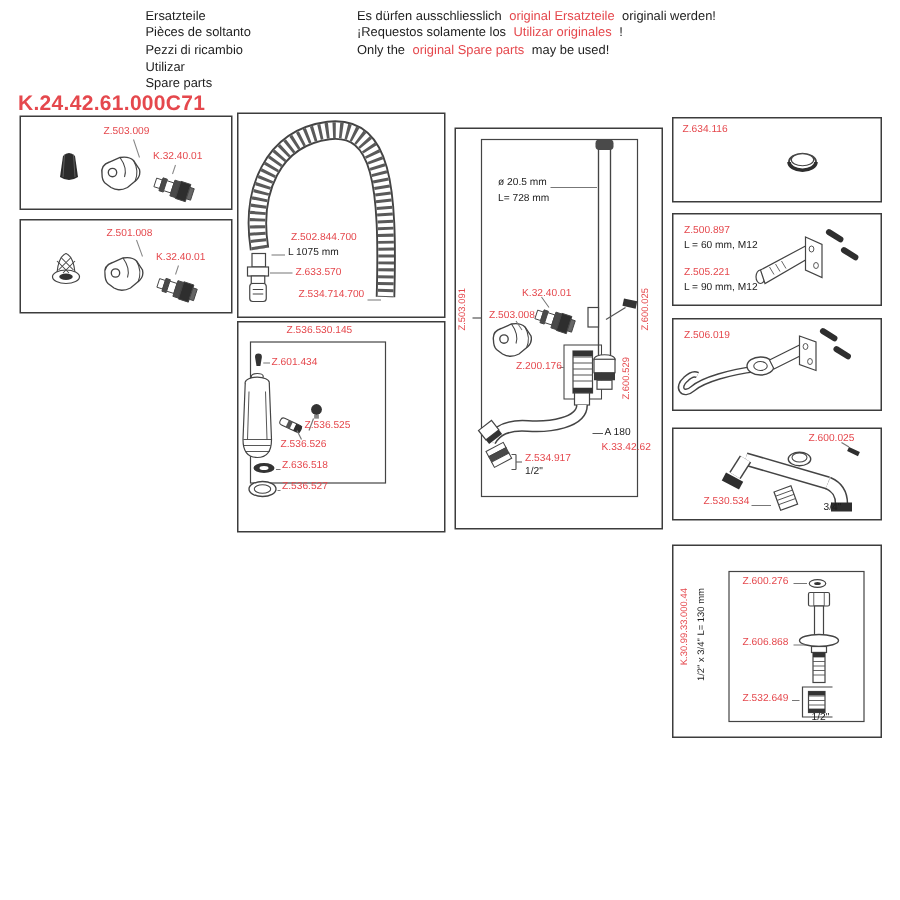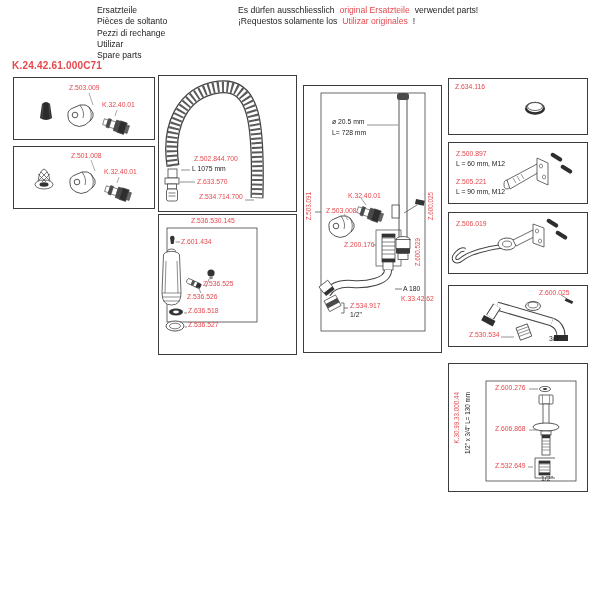--- a/index.html
+++ b/index.html
@@ -1,44 +1,45 @@
 <!DOCTYPE html>
 <html><head>
 <meta charset="utf-8">
 <style>
   * { margin:0; padding:0; box-sizing:border-box; }
   html,body { width:600px; height:600px; }
   body { background:#fff; font-family:"Liberation Sans", sans-serif; position:relative; overflow:hidden; }
   .page { position:absolute; left:0; top:0; width:505px; height:600px; background:#fff; }
   .hdr-col { position:absolute; top:5px; font-size:8.6px; line-height:11.3px; color:#1d1d1d; }
   .notice-red { color:#e5484d; margin:0 5px; }
-  .model { position:absolute; left:12px; top:60px; font-size:10px; font-weight:bold; letter-spacing:.2px; color:#e5484d; }
+  .model { position:absolute; left:12px; top:60px; font-size:14px; font-weight:bold; letter-spacing:.2px; color:#e5484d; }
   .pbox { position:absolute; border:1px solid #3c3c3c; background:#fff; }
   .pbox svg { position:absolute; left:0; top:0; }
   .lbl { position:absolute; white-space:nowrap; line-height:1; font-size:6.8px; z-index:2; }
   .red { color:#e5484d; }
   .blk { color:#1d1d1d; }
   .vtext { position:absolute; writing-mode:vertical-rl; transform:rotate(180deg); white-space:nowrap; line-height:1; font-size:6.3px; z-index:2; }
 </style>
 </head>
 <body>
 
 <div class="page">
 
   <div class="hdr-col" style="left:97px">
     <div>Ersatzteile</div>
     <div>Pièces de soltanto</div>
-    <div>Pezzi di rechange</div>
+    <div>Pezzi di ricambio</div>
     <div>Utilizar</div>
     <div>Spare parts</div>
   </div>
 
   <div class="hdr-col" style="left:238px">
-    <div><span>Es dürfen ausschliesslich</span><span class="notice-red">original Ersatzteile</span><span>verwendet parts!</span></div>
+    <div><span>Es dürfen ausschliesslich</span><span class="notice-red">original Ersatzteile</span><span>originali werden!</span></div>
     <div><span>¡Requestos solamente los</span><span class="notice-red">Utilizar originales</span><span>!</span></div>
+    <div><span>Only the</span><span class="notice-red">original Spare parts</span><span>may be used!</span></div>
   </div>
 
   <div class="model">K.24.42.61.000C71</div>
 
   <div class="pbox" style="left:13px; top:77px; width:142px; height:63px">
     <span class="lbl red" style="left:55px; top:7px">Z.503.009</span>
     <span class="lbl red" style="left:88px; top:24px">K.32.40.01</span>
     <svg width="140" height="61">
       <path d="M75,15 l4,12 M103,32 l-2,6" stroke="#888" stroke-width="0.7" fill="none"></path>
       <g transform="translate(22,22)">

